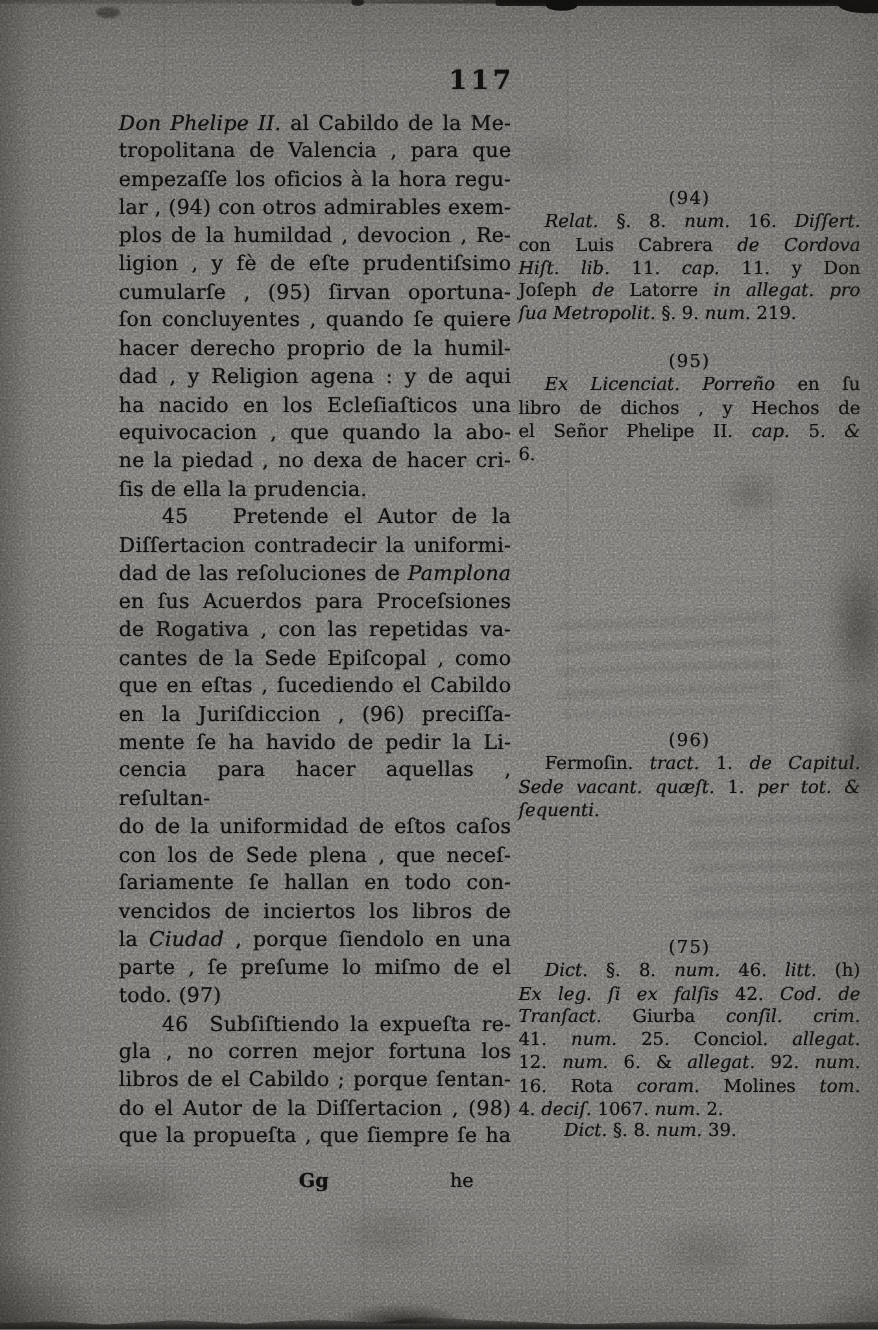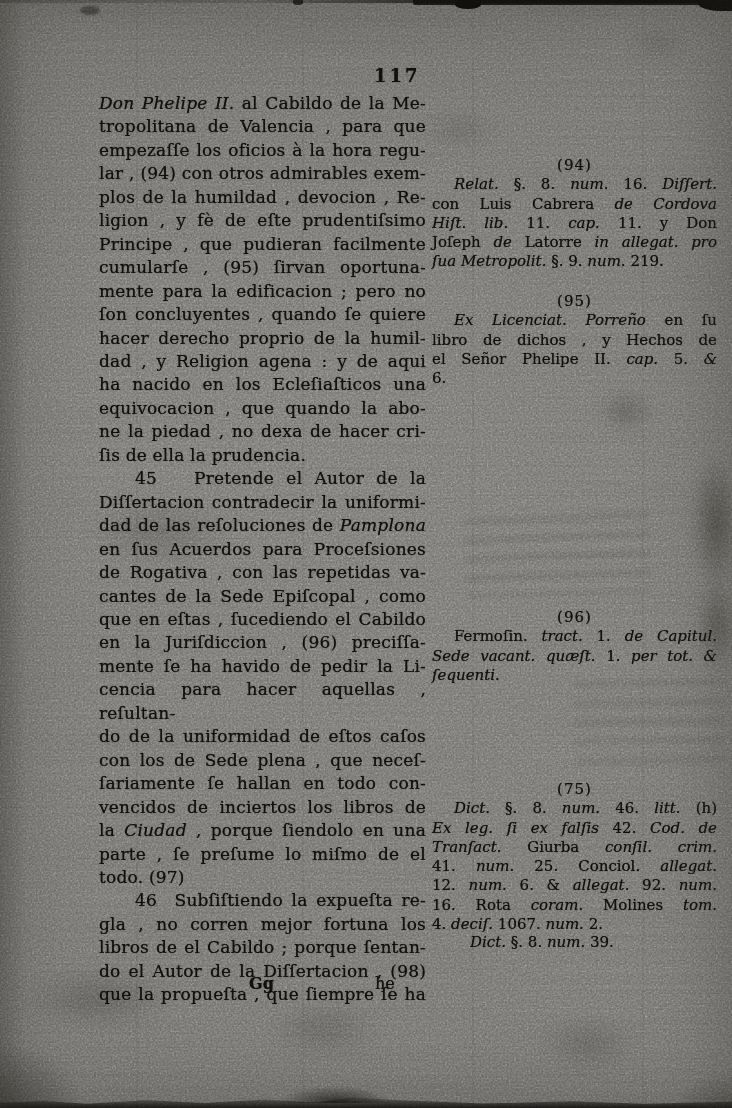--- a/index.html
+++ b/index.html
@@ -5,21 +5,21 @@
   html,body{margin:0;padding:0;}
   body{width:732px;height:1108px;overflow:hidden;background:#2a2826;}
   .page{
     position:relative;width:732px;height:1108px;overflow:hidden;
     font-family:"DejaVu Serif", serif;color:#1c1916;
     background:
       radial-gradient(ellipse 620px 520px at 38% 36%, rgba(228,226,220,.55), rgba(0,0,0,0) 70%),
       radial-gradient(ellipse 900px 760px at 55% 60%, #d8d6d1 0%, #d2d0cb 55%, #c7c5c0 100%);
   }
   
-  .pagenum{position:absolute;left:374px;top:65px;font-size:18px;font-weight:bold;
+  .pagenum{position:absolute;left:374px;top:54px;font-size:22px;font-weight:bold;
     letter-spacing:3px;text-shadow:0 0 1px rgba(20,18,16,.8);}
   .main{position:absolute;left:99px;top:92px;width:327px;font-size:17px;line-height:23.45px;}
   .line{text-align:justify;text-align-last:justify;letter-spacing:.2px;
     text-shadow:0 0 .8px rgba(25,22,18,.75);}
   .line.left{text-align-last:left;}
   .line.indent{text-indent:36px;}
   .catchline{position:absolute;left:99px;top:974px;width:327px;height:24px;font-size:16px;
     text-shadow:0 0 .8px rgba(25,22,18,.75);}
   .sig{position:absolute;left:150px;font-weight:bold;}
   .catch{position:absolute;left:276px;}
@@ -113,23 +113,21 @@
 
   <div class="pagenum">117</div>
 
   <div class="main">
       <div class="line "><i>Don Phelipe II.</i> al Cabildo de la Me-</div>
       <div class="line ">tropolitana de Valencia , para que</div>
       <div class="line ">empezaſſe los oficios à la hora regu-</div>
       <div class="line ">lar , (94) con otros admirables exem-</div>
       <div class="line ">plos de la humildad , devocion , Re-</div>
       <div class="line ">ligion , y fè de eſte prudentiſsimo</div>
-      <div class="line ">Principe , que pudieran facilmente</div>
       <div class="line ">cumularſe , (95) ſirvan oportuna-</div>
-      <div class="line ">mente para la edificacion ; pero no</div>
       <div class="line ">ſon concluyentes , quando ſe quiere</div>
       <div class="line ">hacer derecho proprio de la humil-</div>
       <div class="line ">dad , y Religion agena : y de aqui</div>
       <div class="line ">ha nacido en los Ecleſiaſticos una</div>
       <div class="line ">equivocacion , que quando la abo-</div>
       <div class="line ">ne la piedad , no dexa de hacer cri-</div>
       <div class="line left">ſis de ella la prudencia.</div>
       <div class="line indent">45&nbsp;&nbsp;&nbsp;Pretende el Autor de la</div>
       <div class="line ">Diſſertacion contradecir la uniformi-</div>
       <div class="line ">dad de las reſoluciones de <i>Pamplona</i></div>

